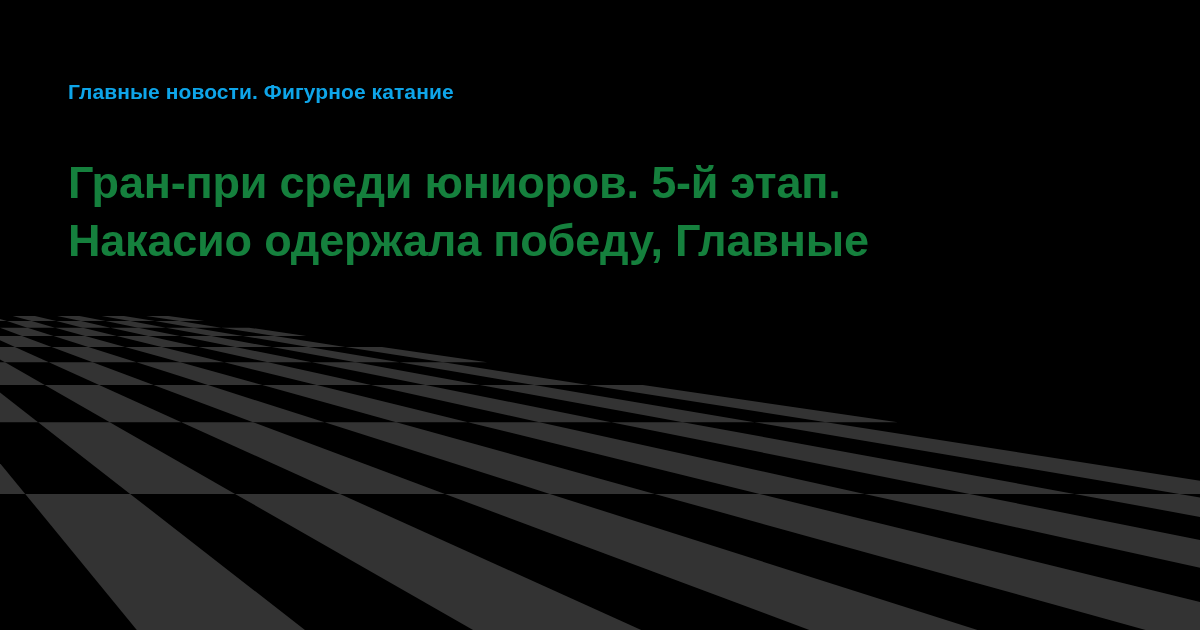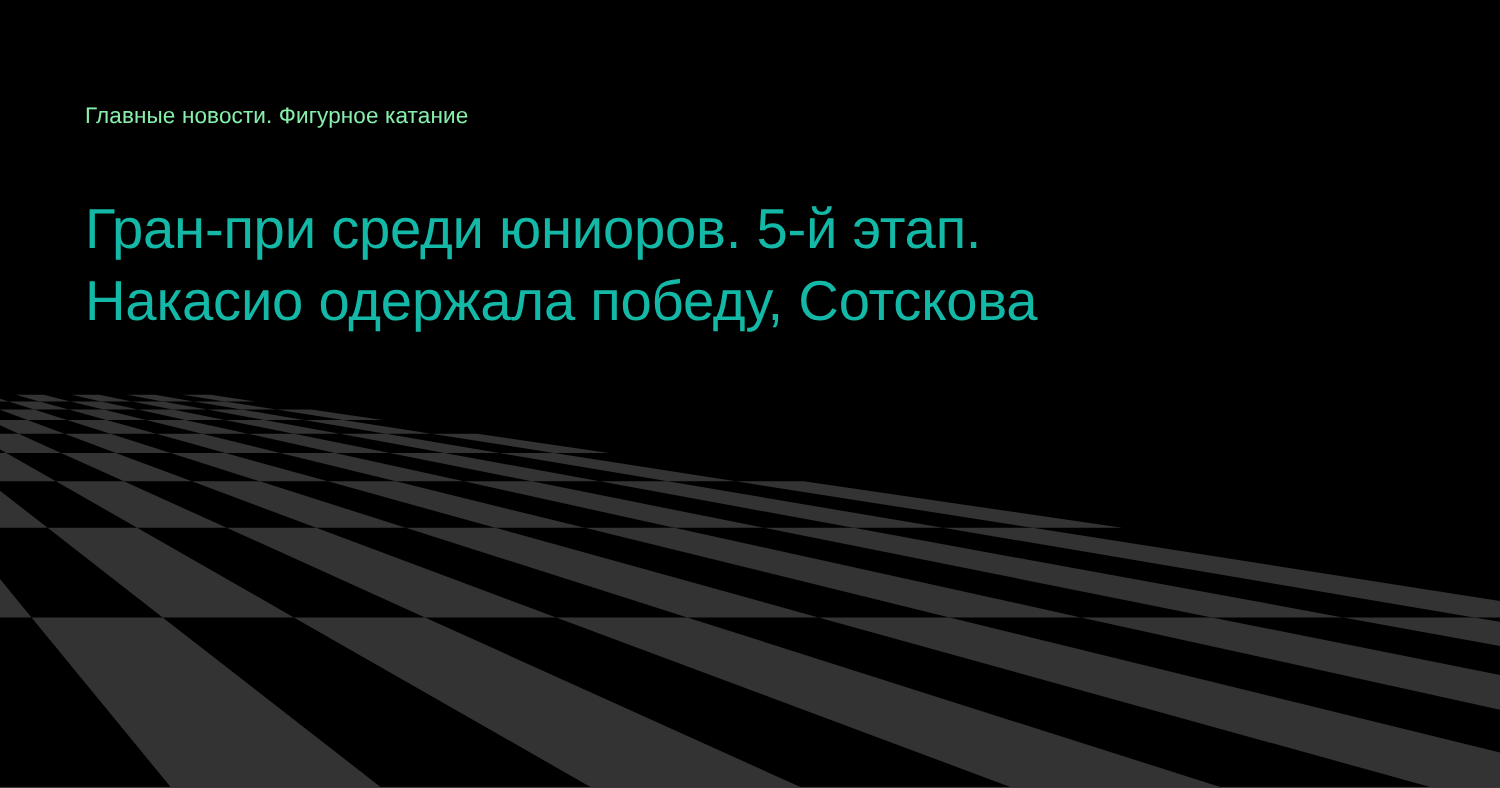--- a/index.html
+++ b/index.html
@@ -41,40 +41,40 @@
     width: 1080px;
     z-index: 2;
   }
 
   .kicker {
     margin: 0;
     padding: 0;
     position: absolute;
     top: 79px;
     left: 0;
-    font-size: 18px;
+    font-size: 21px;
     line-height: 26px;
-    font-weight: 400;
+    font-weight: 700;
     letter-spacing: 0.1px;
-    color: #86efac;
+    color: #0ea5e9;
     white-space: nowrap;
   }
 
   .headline {
     position: absolute;
     top: 154px;
     left: 0;
     width: 1000px;
     margin: 0;
     padding: 0;
     font-size: 45px;
     line-height: 58px;
-    font-weight: 400;
+    font-weight: 700;
     letter-spacing: -0.2px;
-    color: #14b8a6;
+    color: #15803d;
   }
 
   .headline .hl-line {
     display: block;
     white-space: nowrap;
   }
 </style>
 </head>
 <body>
 
@@ -137,17 +137,17 @@
       <polygon points="864.59,493.90 969.52,493.90 1950.00,690.00 1754.00,690.00" fill="#333333"></polygon>
       <polygon points="1074.44,493.90 1179.36,493.90 2342.00,690.00 2146.00,690.00" fill="#333333"></polygon>
     </svg>
 
   <div class="content">
 
     <p class="kicker">Главные новости. Фигурное катание</p>
 
     <h1 class="headline">
       <span class="hl-line">Гран-при среди юниоров. 5-й этап.</span>
-      <span class="hl-line">Накасио одержала победу, Сотскова</span>
+      <span class="hl-line">Накасио одержала победу, Главные</span>
     </h1>
 
   </div>
 </div>
 
 </body></html>

